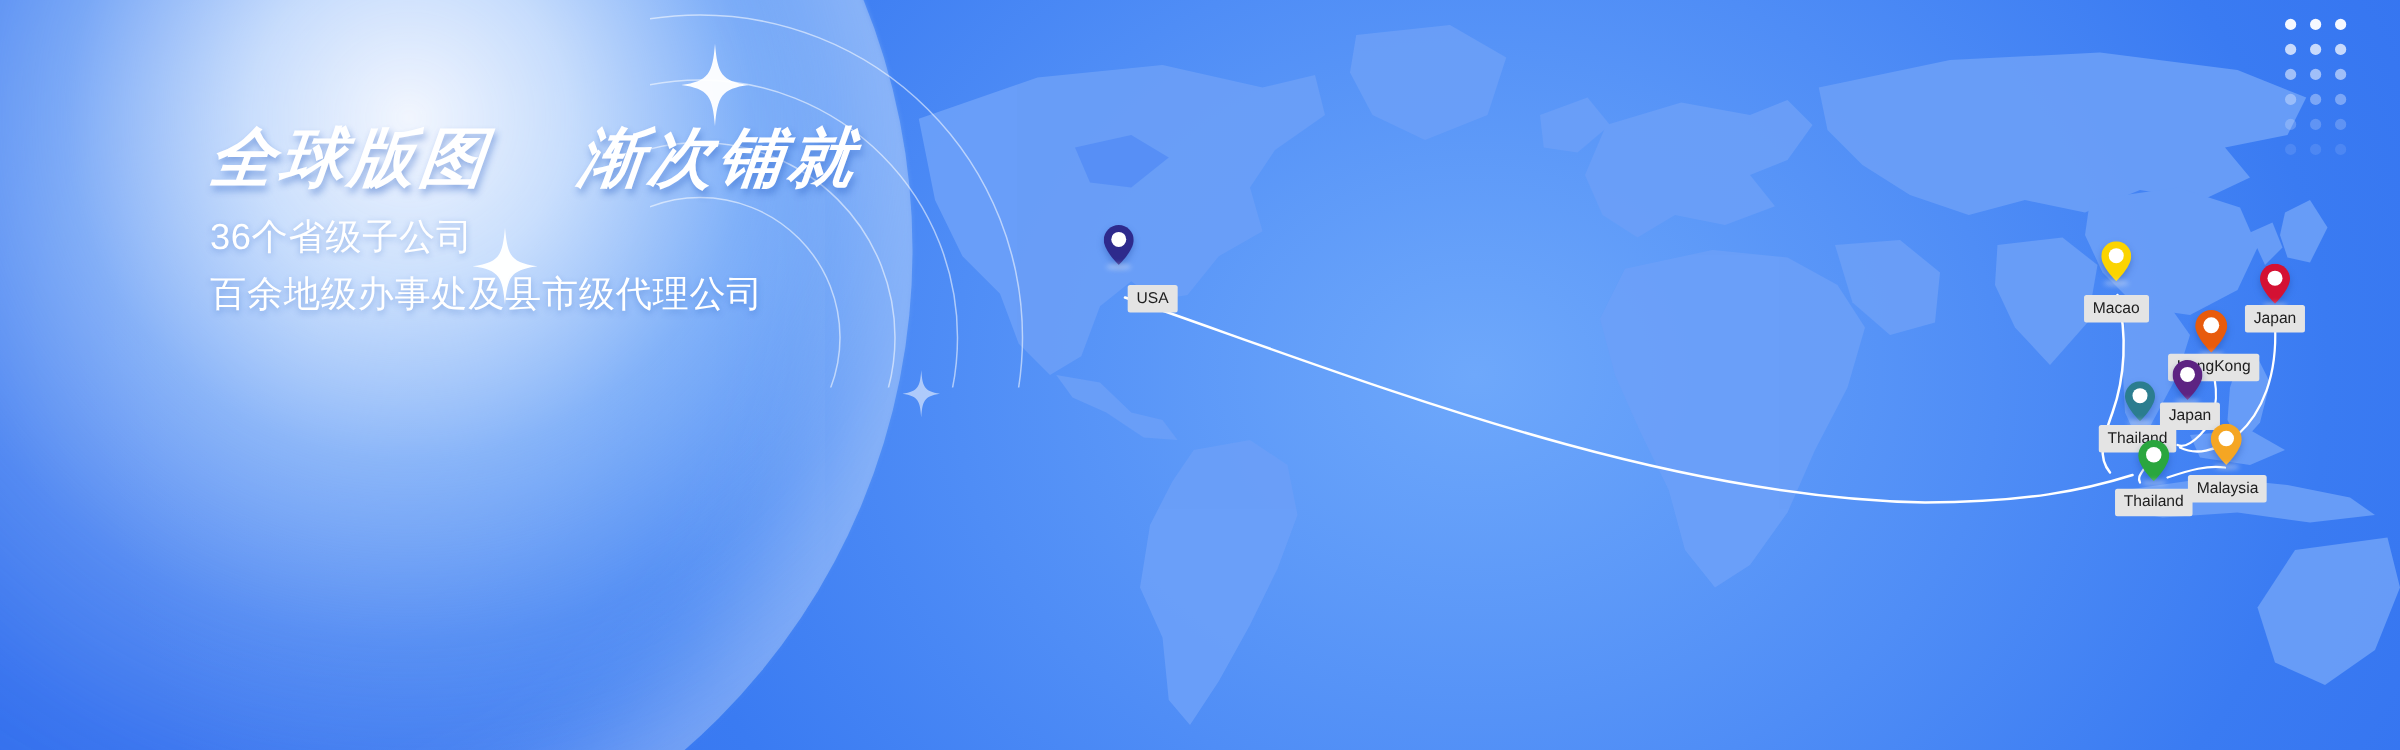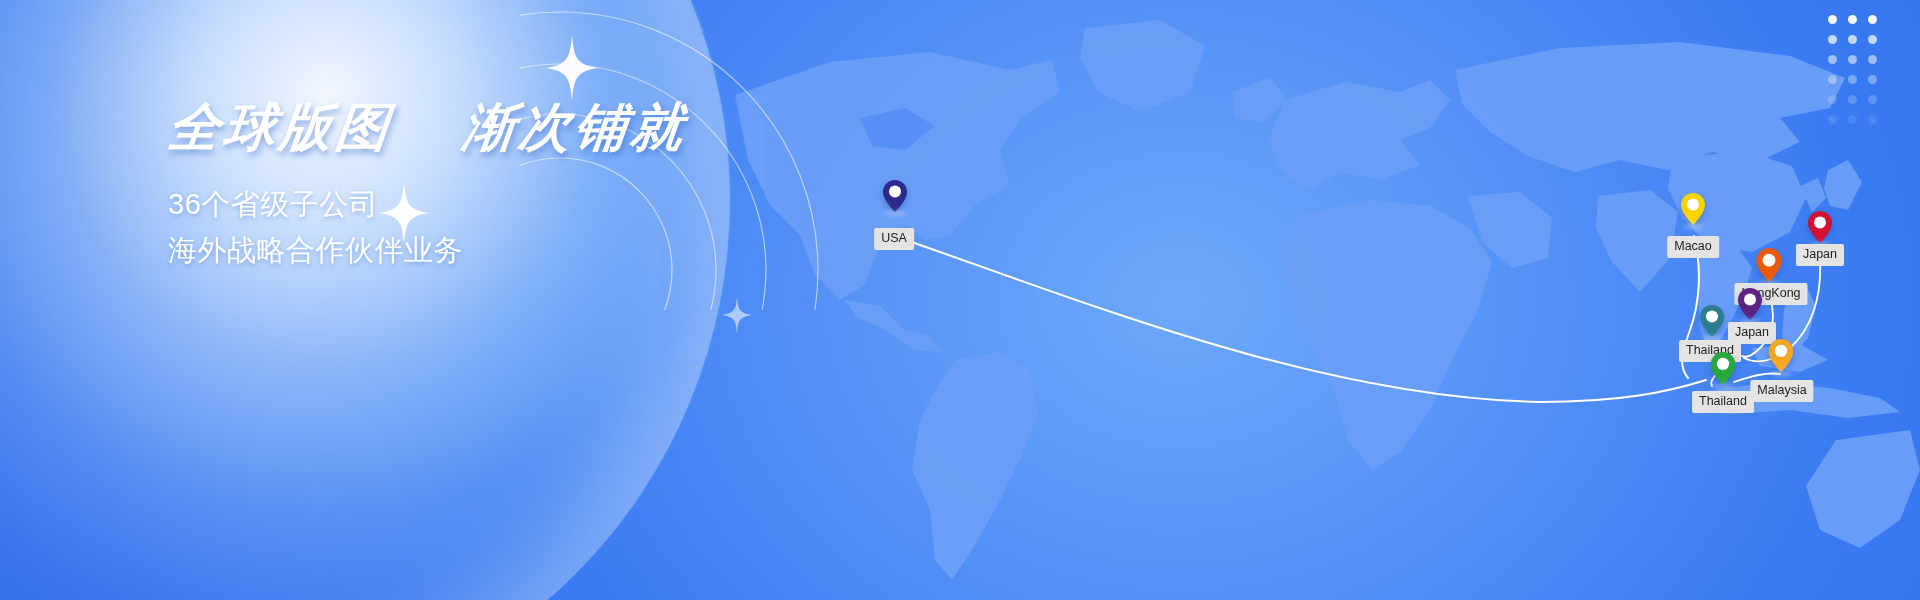--- a/index.html
+++ b/index.html
@@ -65,21 +65,21 @@
   .copy{position:absolute;left:168px;top:100px;width:820px;}
   .title{
     font-size:52px;line-height:1.05;font-weight:700;font-style:italic;
     color:#ffffff;letter-spacing:4px;white-space:nowrap;
     text-shadow:2px 4px 6px rgba(31,86,190,.42);
     font-stretch:condensed;
     transform:skewX(-6deg);
     transform-origin:left center;
   }
   .title .gap{display:inline-block;width:34px;}
-  .lines{margin-top:26px;}
+  .lines{margin-top:12px;}
   .line{
     font-size:29px;line-height:46px;color:#ffffff;letter-spacing:.5px;
     white-space:nowrap;font-weight:400;
     text-shadow:0 2px 5px rgba(30,85,190,.35);
   }
   .line-1{position:relative;}
 
   
   .pin{position:absolute;transform:translate(-50%,-100%);pointer-events:auto;}
   .pin svg{display:block;filter:drop-shadow(0 3px 3px rgba(20,60,150,.35));}
@@ -219,21 +219,21 @@
 
   <div>
 
     <div class="pin" style="left:895px;top:212px;">
       <svg width="24" height="32" viewBox="0 0 24 32">
           <path d="M12 0C5.4 0 0 5.4 0 12c0 8.4 12 20 12 20s12-11.6 12-20C24 5.4 18.6 0 12 0z" fill="#2e2a8c"></path>
           <circle cx="12" cy="11.5" r="6" fill="#fff"></circle>
         </svg>
       <span class="pin-shadow"></span>
     </div>
-    <div class="pin-label" style="left:894px;top:228px;">USA</div>
+    <div class="pin-label" style="left:922px;top:228px;">USA</div>
 
     <div class="pin" style="left:1693px;top:225px;">
       <svg width="24" height="32" viewBox="0 0 24 32">
           <path d="M12 0C5.4 0 0 5.4 0 12c0 8.4 12 20 12 20s12-11.6 12-20C24 5.4 18.6 0 12 0z" fill="#fbd400"></path>
           <circle cx="12" cy="11.5" r="6" fill="#fff"></circle>
         </svg>
       <span class="pin-shadow"></span>
     </div>
     <div class="pin-label" style="left:1693px;top:236px;">Macao</div>
 
@@ -294,17 +294,17 @@
   </div>
 
   <div class="copy">
     <div class="title">
       <span>全球版图</span>
       <span class="gap"></span>
       <span>渐次铺就</span>
     </div>
     <div class="lines">
       <div class="line line-1">36个省级子公司</div>
-      <div class="line">海外战略合作伙伴业务</div>
+      <div class="line">百余地级办事处及县市级代理公司</div>
     </div>
   </div>
 
 </div>
 
 </body></html>

